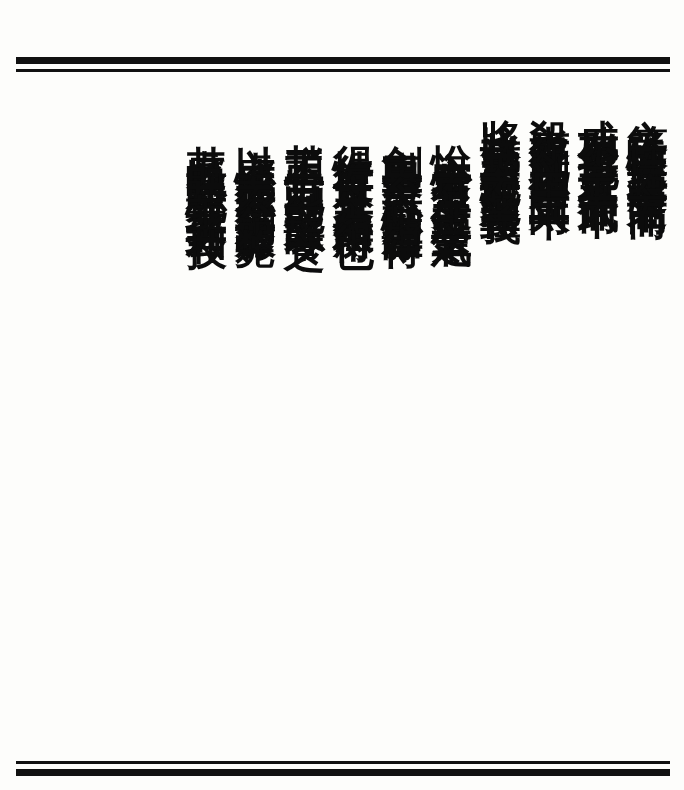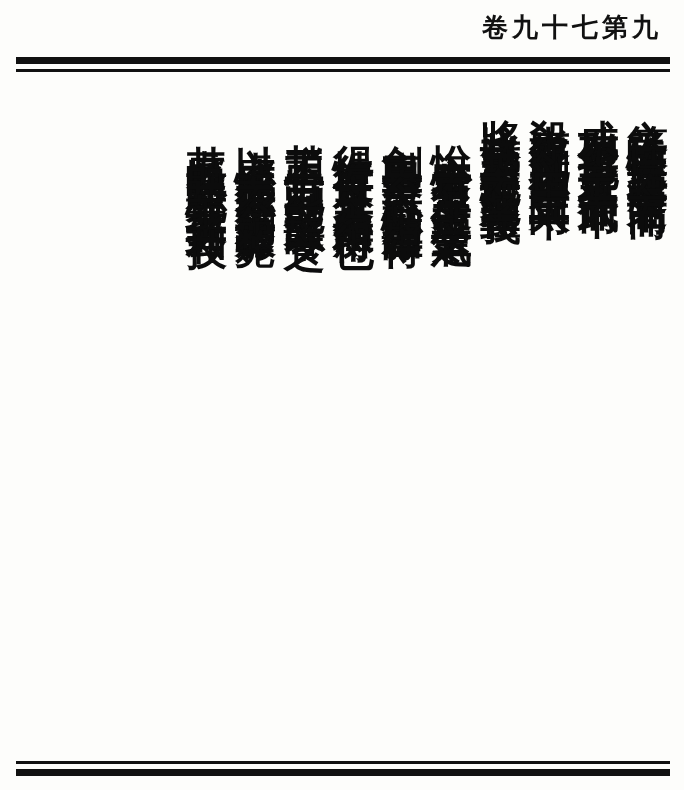--- a/index.html
+++ b/index.html
@@ -109,23 +109,20 @@
   .column.short {
     padding-top: 26px;
     height: calc(100% - 26px);
   }
 </style>
 </head>
 <body>
 
 <div id="page">
 
-  <div class="header-area">
-    <div class="header-label">卷九十七第九</div>
-  </div>
 
   <div class="rule-thick-top"></div>
   <div class="rule-thin-top"></div>
 
   <div class="text-body">
     <div class="column">之等殊喻稟性之厚薄趨向之高下而</div>
     <div class="column">成功有優劣也古之君天下神武而不</div>
     <div class="column">殺者皆得此劍以神其用豈直太阿干</div>
     <div class="column">將比哉於是趙王繞食而不能餐禮義</div>
     <div class="column short">悅心窮泰有不足美者使王安坐定氣</div>

